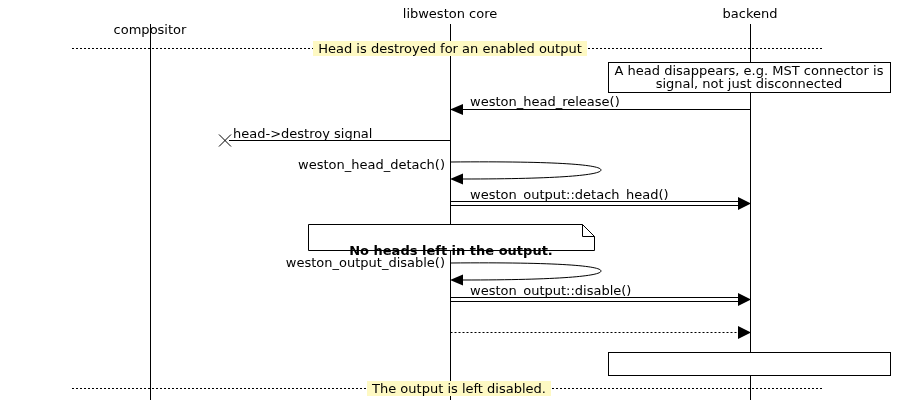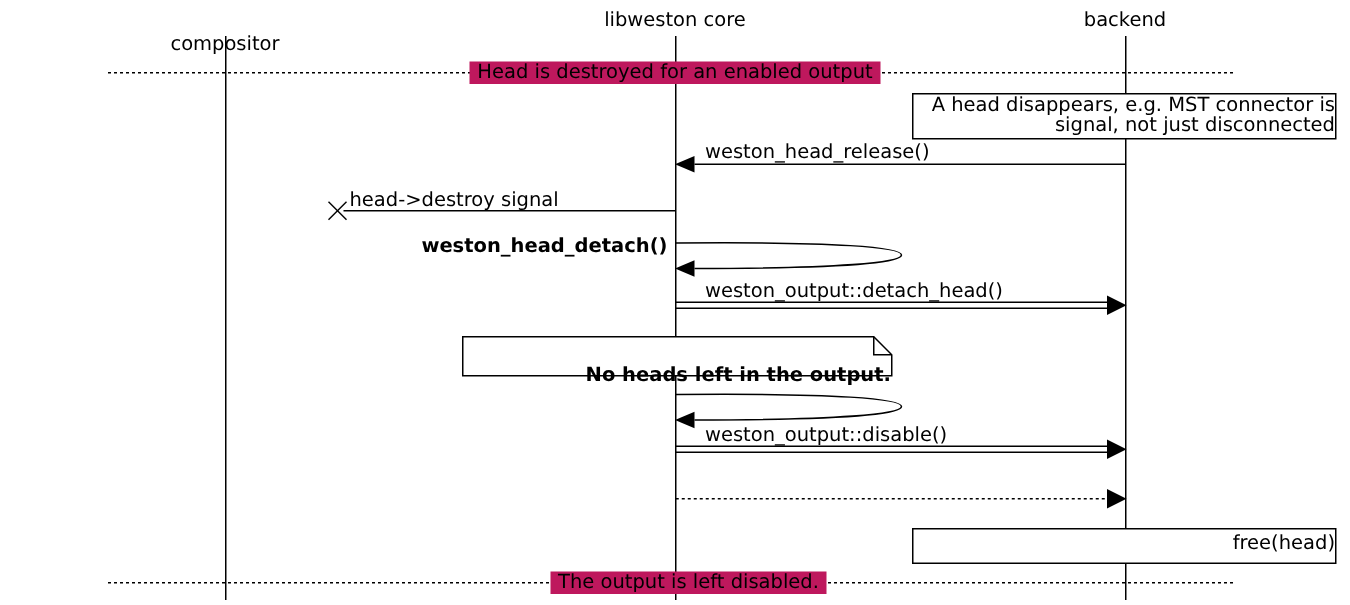--- a/index.html
+++ b/index.html
@@ -13,22 +13,22 @@
     color: #000000;
     font-size: 13px;
     overflow: hidden;
   }
   .layer { position: absolute; left: 0; top: 0; }
   .label { position: absolute; white-space: nowrap; line-height: 15px; }
   .center { text-align: left; }
   .right { text-align: right; }
   .actor-label { position: absolute; text-align: center; line-height: 16px; }
   .divider-label { position: absolute; text-align: center; line-height: 15px; }
-  .divider-label span { background: #be185d; padding: 0 5px; }
-  .note-text { position: absolute; text-align: right; line-height: 13px; white-space: nowrap; }
+  .divider-label span { background: #fef9c3; padding: 0 5px; }
+  .note-text { position: absolute; text-align: center; line-height: 13px; white-space: nowrap; }
   svg line, svg path { stroke: #000000; stroke-width: 1; fill: none; }
   svg polygon { fill: #000000; stroke: none; }
   svg rect { fill: #ffffff; stroke: #000000; stroke-width: 1; }
   svg path.note-shape { fill: #ffffff; stroke: #000000; }
 </style>
 </head>
 <body>
 
 <div class="diagram">
 
@@ -80,21 +80,21 @@
   </div>
   <div class="divider-label" style="left:209px; top:381px; width:500px;">
     <span>The output is left disabled.</span>
   </div>
 
   <div class="note-text" style="left:608px; top:64px; width:282px;">A head disappears, e.g. MST connector is</div>
   <div class="note-text" style="left:608px; top:77px; width:282px;">signal, not just disconnected</div>
 
   <div class="label center" style="left:470px; top:94px; width:260px;">weston_head_release()</div>
   <div class="label" style="left:233px; top:126px;">head-&gt;destroy signal</div>
-  <div class="label right" style="left:145px; top:157px; width:300px;font-weight:bold;">weston_head_detach()</div>
+  <div class="label right" style="left:145px; top:157px; width:300px;">weston_head_detach()</div>
   <div class="label center" style="left:470px; top:187px; width:260px;">weston_output::detach_head()</div>
+  <div class="label right" style="left:145px; top:255px; width:300px;">weston_output_disable()</div>
   <div class="label center" style="left:470px; top:283px; width:260px;">weston_output::disable()</div>
 
   <div class="note-text" style="left:308px; top:244px; width:286px;font-weight:bold;">No heads left in the output.</div>
 
-  <div class="note-text" style="left:608px; top:356px; width:282px;">free(head)</div>
 
 </div>
 
 </body></html>

